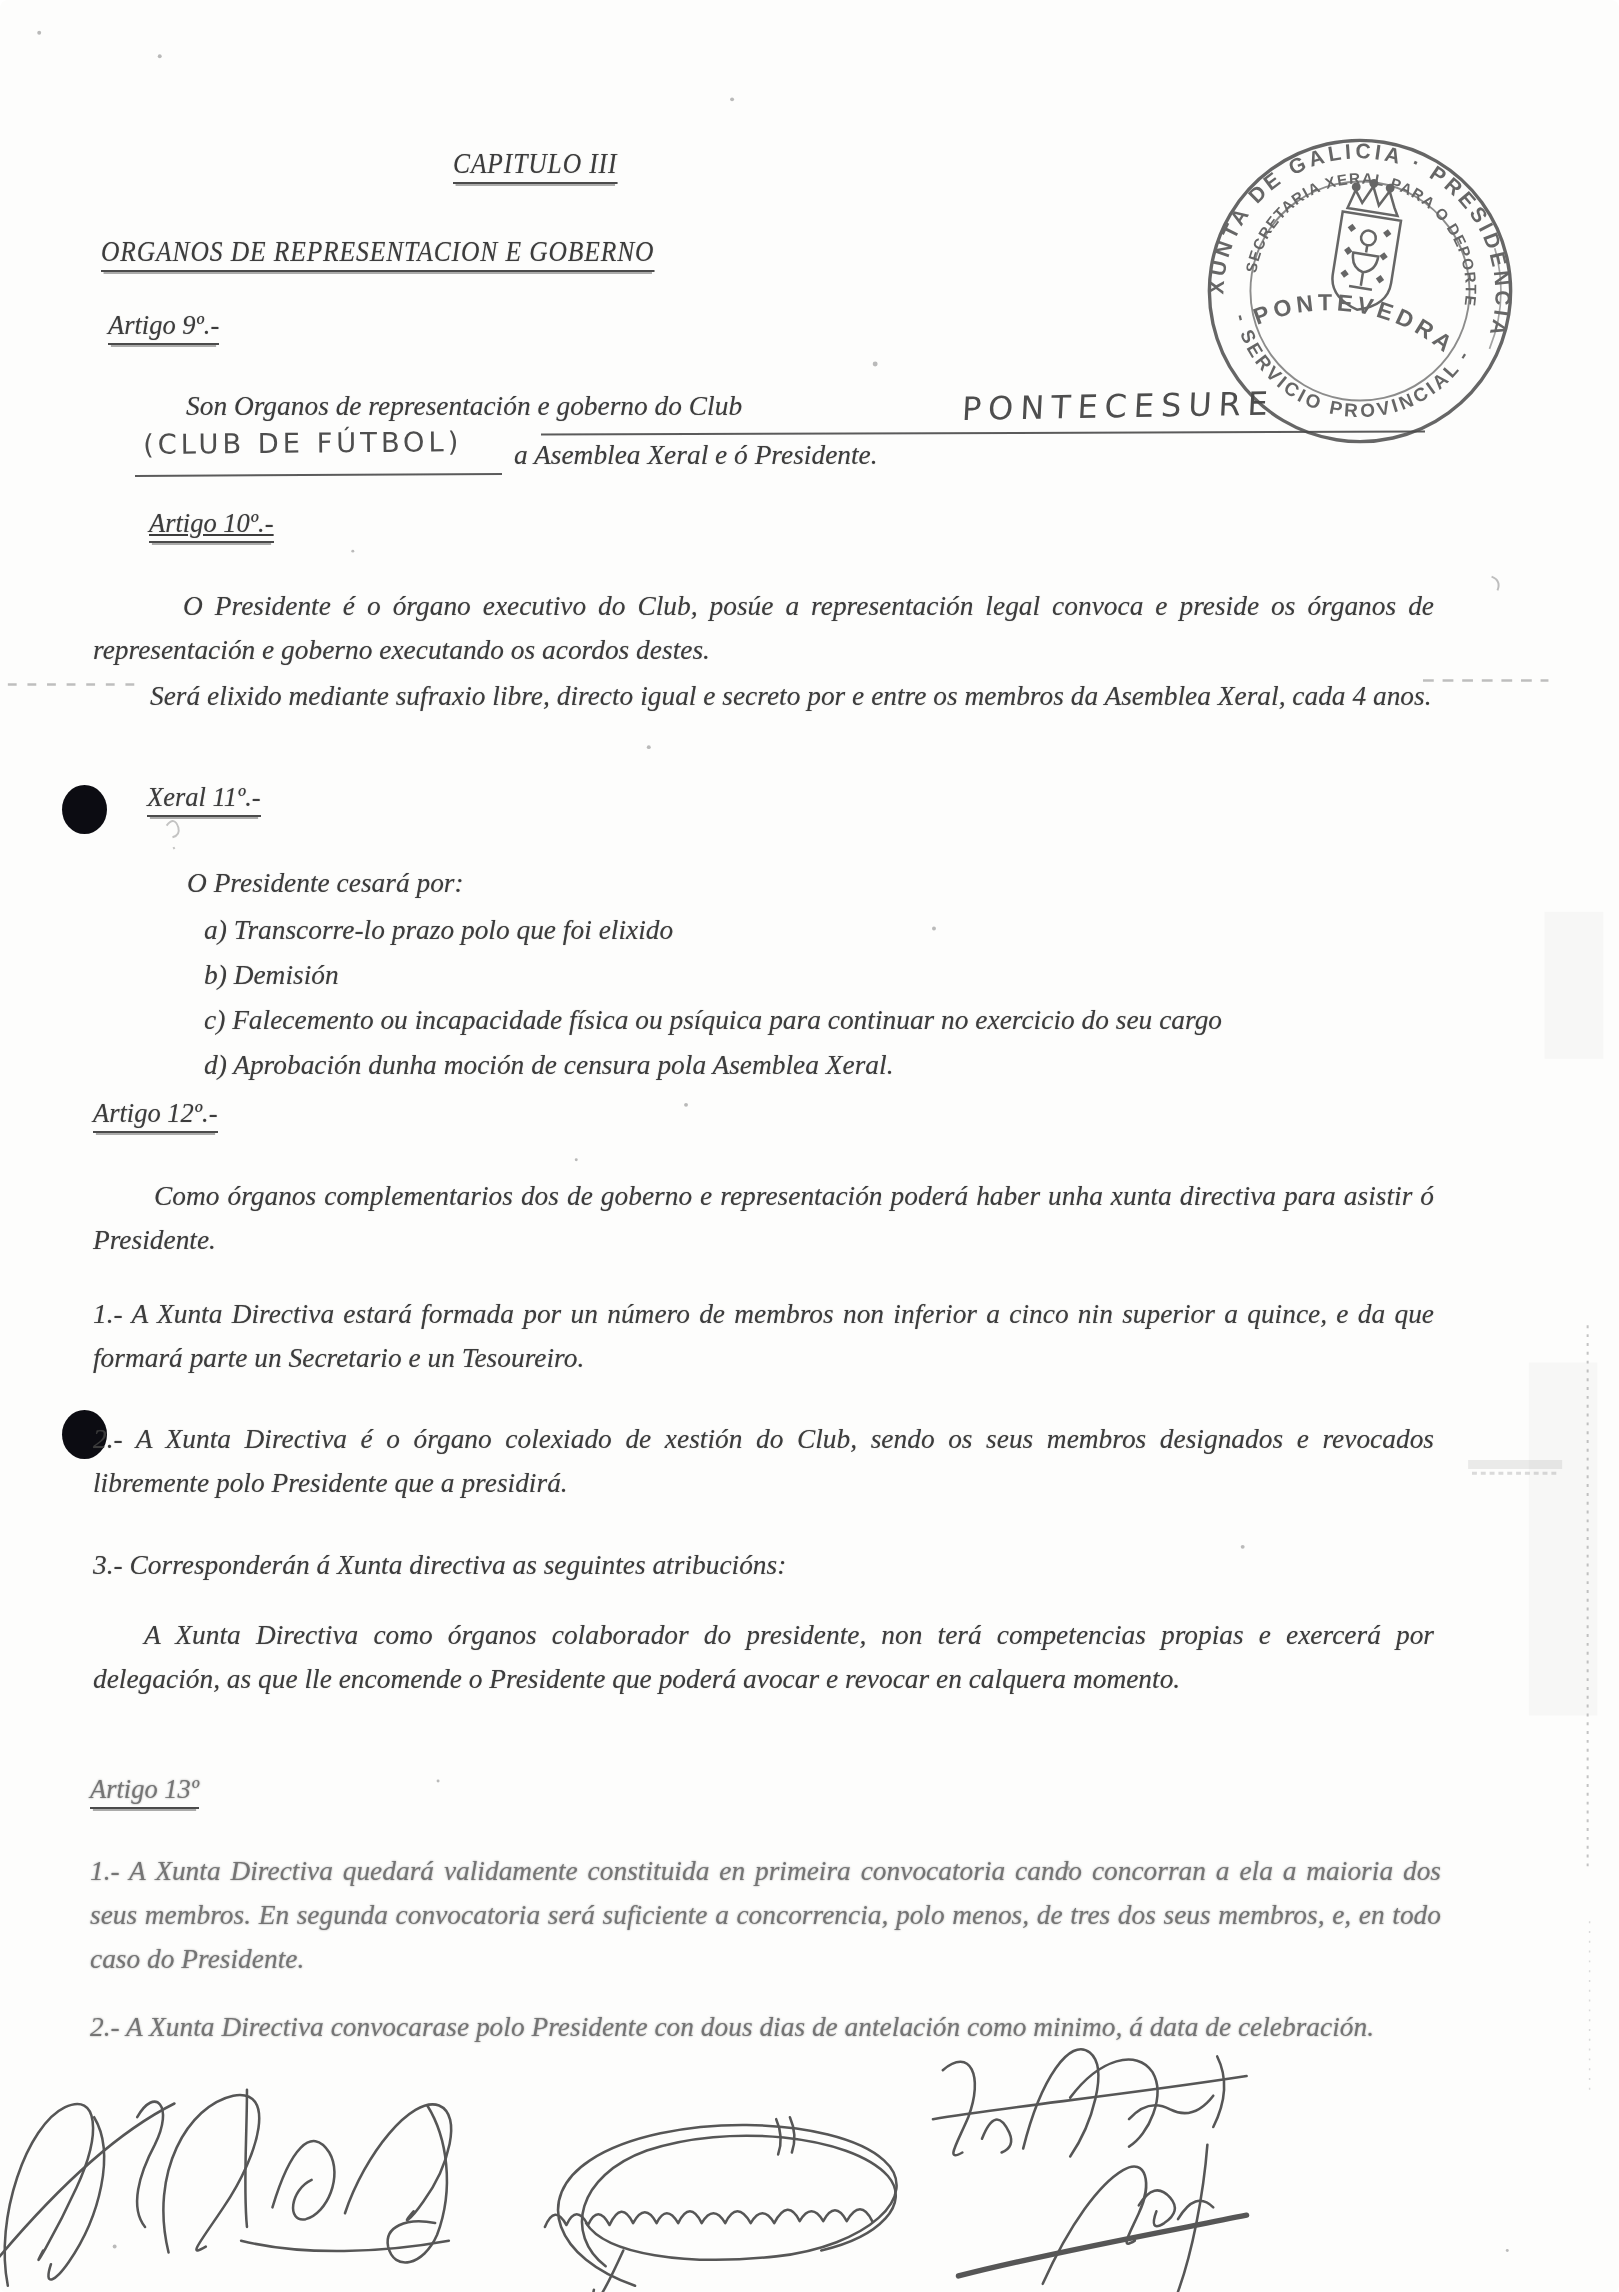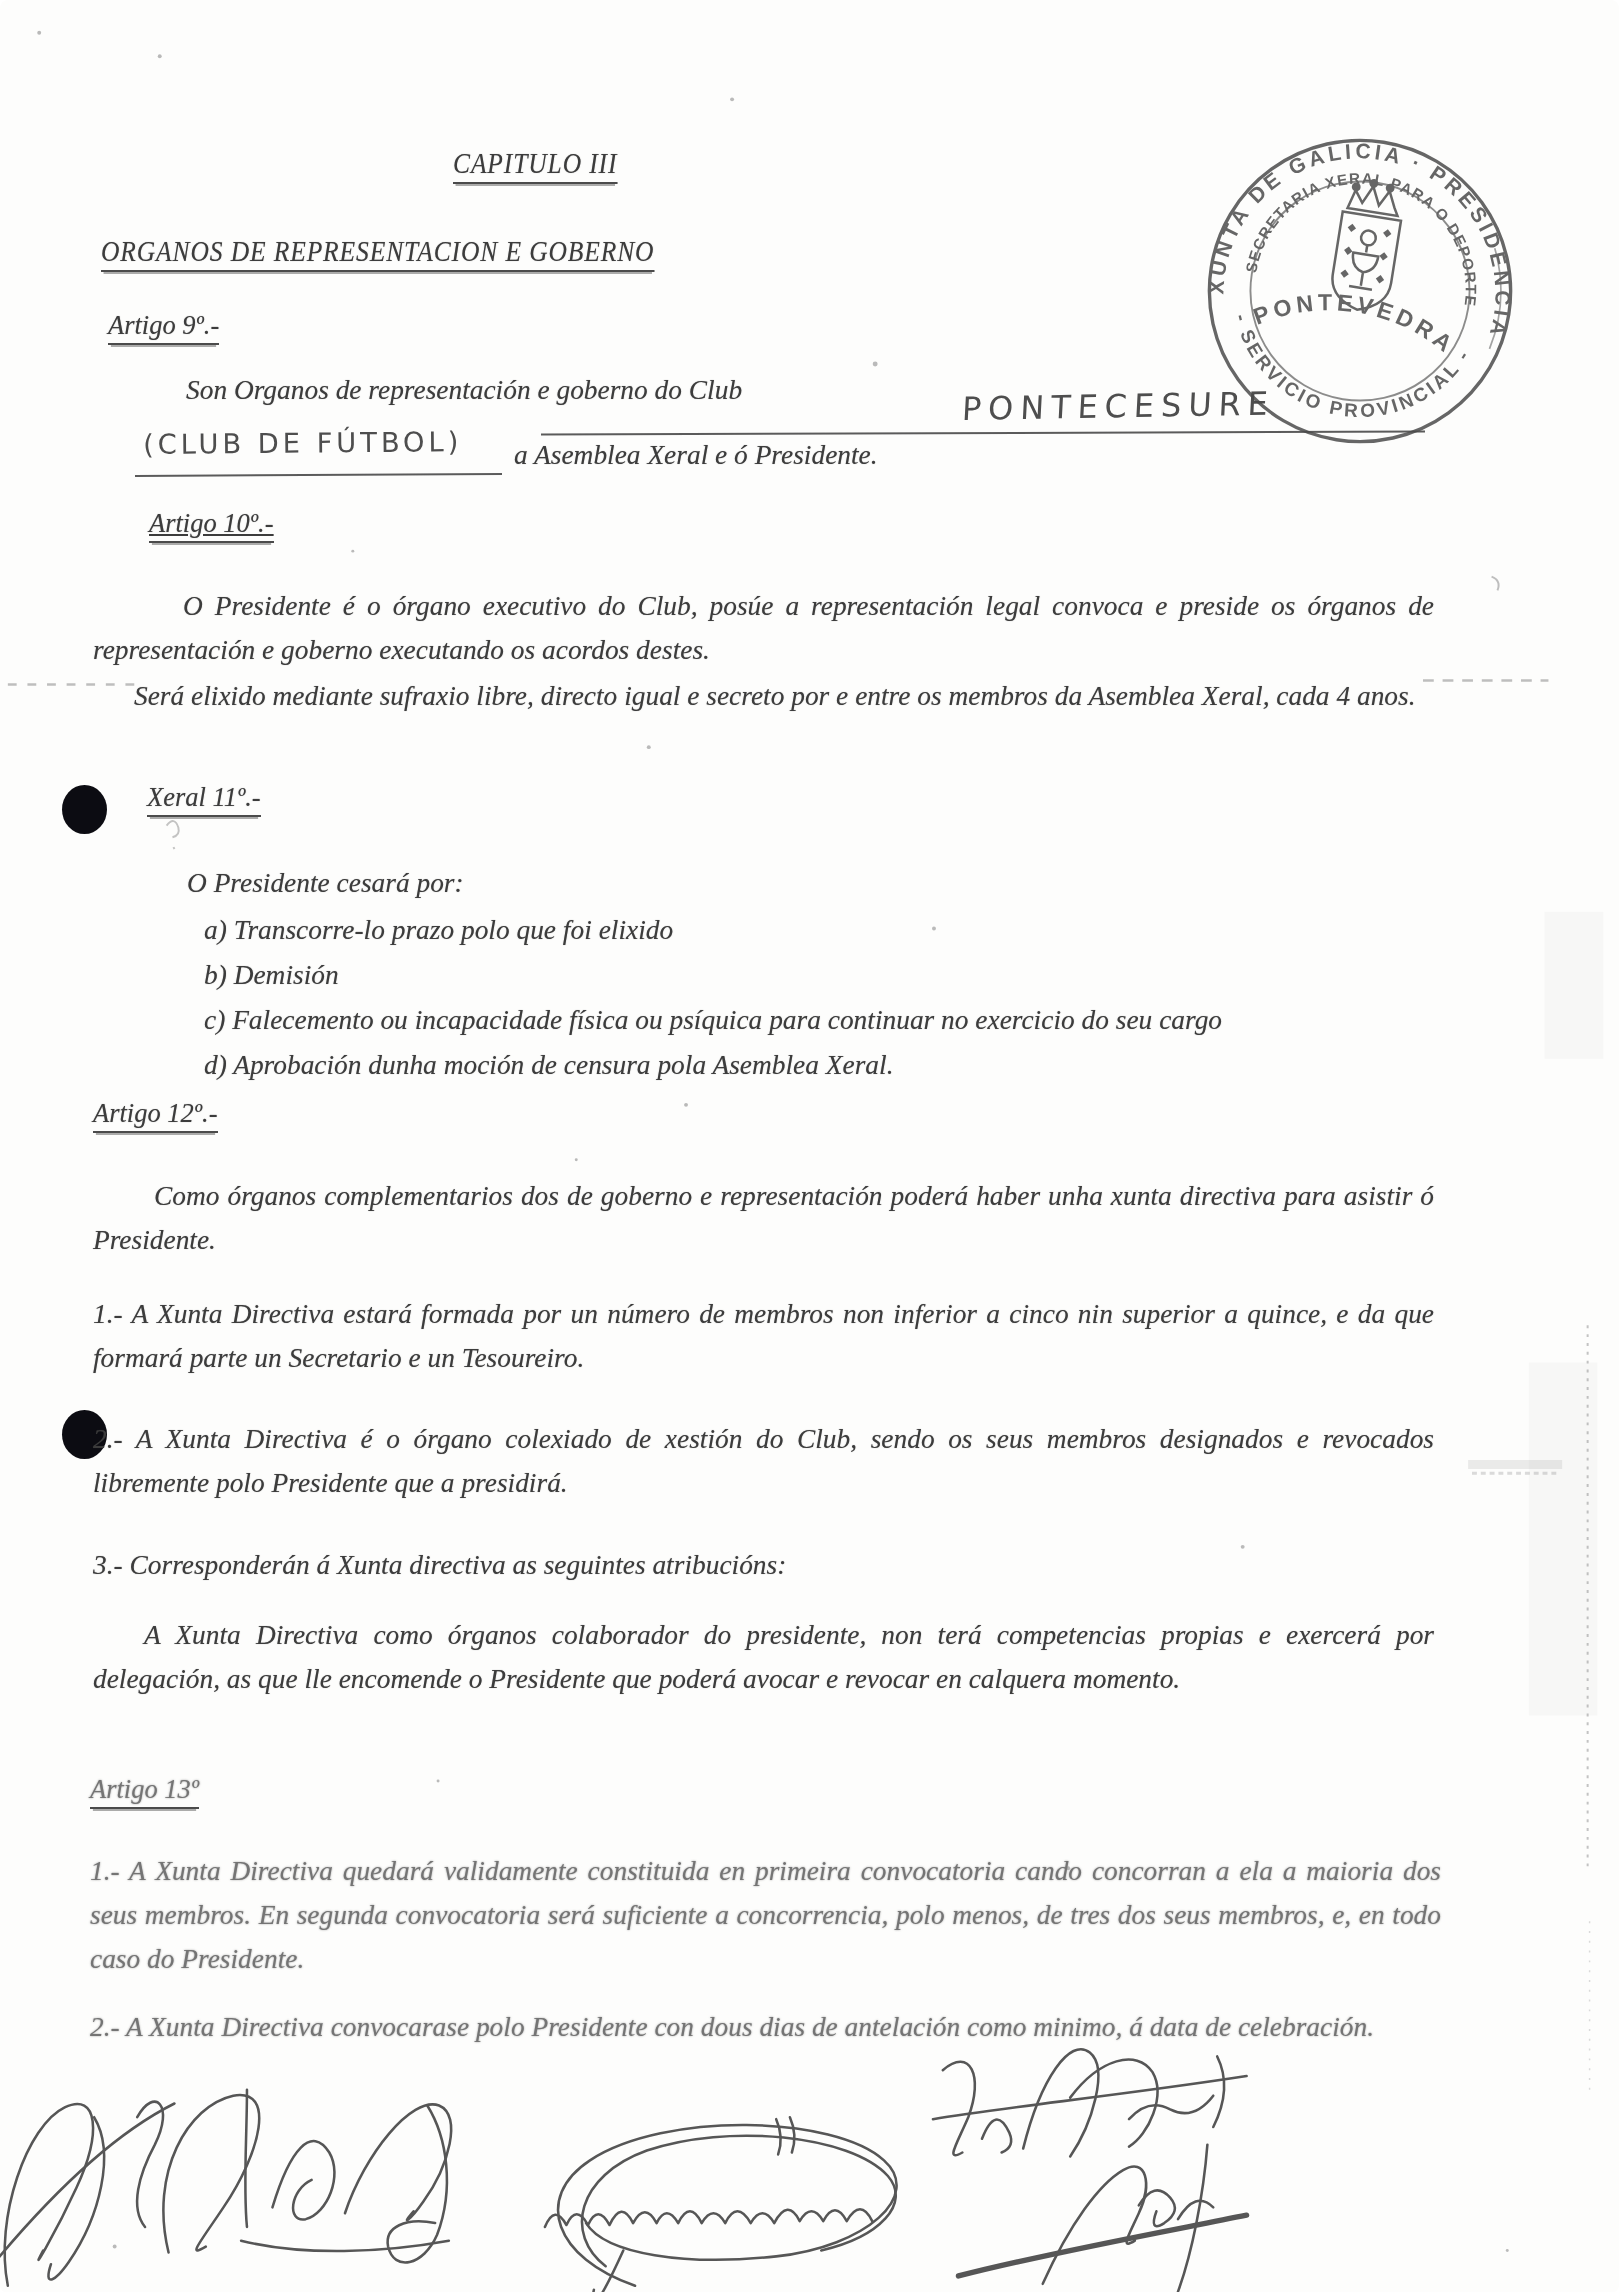--- a/index.html
+++ b/index.html
@@ -45,21 +45,21 @@
   <div class="abs typed caps-title" style="left:453px; top:147px;">
     <span class="u">CAPITULO III</span>
   </div>
   <div class="abs typed caps-title" style="left:101px; top:235px;">
     <span class="u">ORGANOS DE REPRESENTACION E GOBERNO</span>
   </div>
 
   <div class="abs typed hd" style="left:108px; top:310px;">
     <span class="u">Artigo 9º.-</span>
   </div>
-  <div class="abs typed body-text" style="left:186px; top:368px; white-space:nowrap;font-style:italic;">Son Organos de representación e goberno do Club</div>
+  <div class="abs typed body-text" style="left:186px; top:384px; white-space:nowrap;font-style:italic;">Son Organos de representación e goberno do Club</div>
   <div class="rule" style="left:541px; top:432px; width:884px; transform:rotate(-0.2deg);"></div>
   <div class="abs hand hand-club" style="left:963px; top:390px;">PONTECESURE</div>
   <div class="abs hand hand-type" style="left:143px; top:429px;">(CLUB DE FÚTBOL)</div>
   <div class="rule" style="left:135px; top:474px; width:367px; transform:rotate(-0.3deg);"></div>
   <div class="abs typed body-text" style="left:514px; top:433px; white-space:nowrap;">a Asemblea Xeral e ó Presidente.</div>
 
   <svg class="abs stamp-svg" style="left:1202px; top:133px; opacity:.84;" width="316" height="316" viewBox="0 0 300 300">
     <defs>
       <path id="arcTop" d="M 25,185 A 129,129 0 1 1 275,185"></path>
       <path id="arcBottom" d="M 38,196 A 122,122 0 0 0 262,196"></path>
@@ -101,21 +101,21 @@
           <path d="M 167,132 l 4,4 -4,4 -4,-4 z"></path>
         </g>
       </g>
     </g>
   </svg>
 
   <div class="abs typed hd" style="left:149px; top:508px;text-decoration:underline;">
     <span class="u">Artigo 10º.-</span>
   </div>
   <div class="abs typed body-text" style="left:93px; top:584px; width:1341px; text-indent:90px;">O Presidente é o órgano executivo do Club, posúe a representación legal convoca e preside os órganos de representación e goberno executando os acordos destes.</div>
-  <div class="abs typed body-text" style="left:93px; top:674px; width:1341px; text-indent:41px;">Será elixido mediante sufraxio libre, directo igual e secreto por e entre os membros da Asemblea Xeral, cada 4 anos.</div>
+  <div class="abs typed body-text" style="left:109px; top:674px; width:1341px; text-indent:41px;">Será elixido mediante sufraxio libre, directo igual e secreto por e entre os membros da Asemblea Xeral, cada 4 anos.</div>
 
   <div class="abs typed hd" style="left:147px; top:782px;">
     <span class="u">Xeral 11º.-</span>
   </div>
   <div class="abs typed body-text" style="left:147px; top:861px; white-space:nowrap;margin-left:40px;">O Presidente cesará por:</div>
   <div class="abs typed body-text" style="left:204px; top:908px; width:1304px; line-height:45px;">
     <div>a) Transcorre-lo prazo polo que foi elixido</div>
     <div>b) Demisión</div>
     <div>c) Falecemento ou incapacidade física ou psíquica para continuar no exercicio do seu cargo</div>
     <div>d) Aprobación dunha moción de censura pola Asemblea Xeral.</div>

